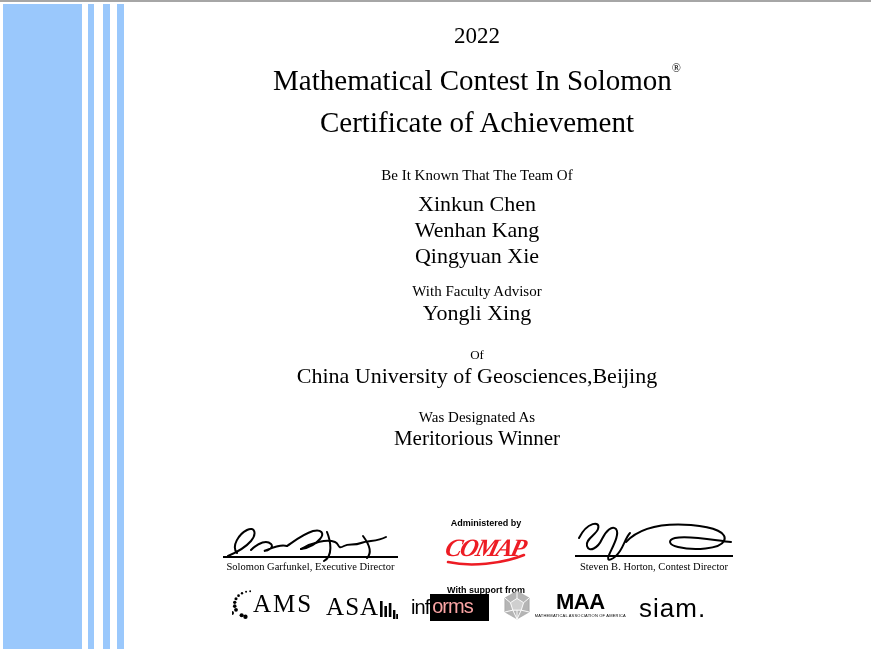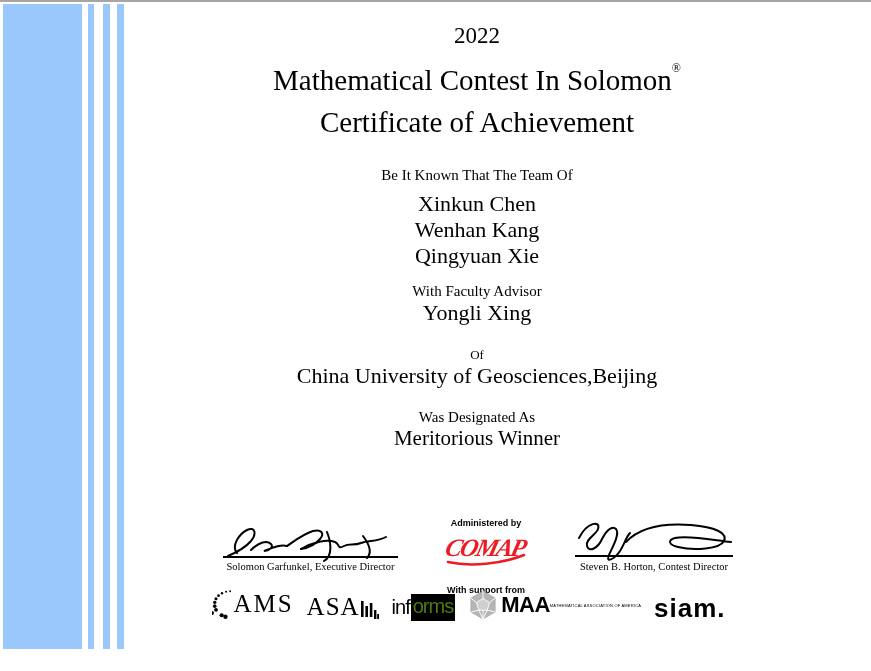--- a/index.html
+++ b/index.html
@@ -53,27 +53,27 @@
   .comap-wrap{margin:3px auto 0;width:92px;height:38px}
   .support-label{margin-top:16px}
 
   .sponsors{position:absolute;left:122px;top:585px;width:694px;height:36px;
             display:flex;justify-content:center;align-items:flex-end;gap:13px}
   .sponsor{display:flex;align-items:center;white-space:nowrap}
   .ams-text{font-size:25px;letter-spacing:2px;margin-left:1px}
   .asa-text{font-size:25px;letter-spacing:1px}
   .asa-bars{margin:8px 0 0 1px}
   .informs{font-family:"Liberation Sans", sans-serif;font-weight:normal;font-size:20px;letter-spacing:-1px}
-  .informs .orms{background:#000;color:#4d7c0f;padding:1px 2px 3px 2px;margin-left:1px}
+  .informs .orms{background:#000;color:#fca5a5;padding:1px 16px 3px 2px;margin-left:1px}
   .maa{gap:3px}
-  .maa-textcol{display:flex;flex-direction:row;align-items:center;
+  .maa-textcol{display:flex;flex-direction:column;align-items:center;
                font-family:"Liberation Sans", sans-serif}
   .maa-text{font-weight:bold;font-size:22px;line-height:0.95;letter-spacing:-0.5px}
   .maa-caption{font-size:4px;letter-spacing:0.2px;margin-top:1px}
-  .siam-text{font-family:"Liberation Sans", sans-serif;font-weight:700;font-size:26px;
+  .siam-text{font-family:"Liberation Sans", sans-serif;font-weight:400;font-size:26px;
              letter-spacing:1px;line-height:1}
 </style>
 </head>
 <body>
 
 <div class="top-line"></div>
 
 <div class="bar bar-wide"></div>
 <div class="bar stripe-1"></div>
 <div class="bar stripe-2"></div>

